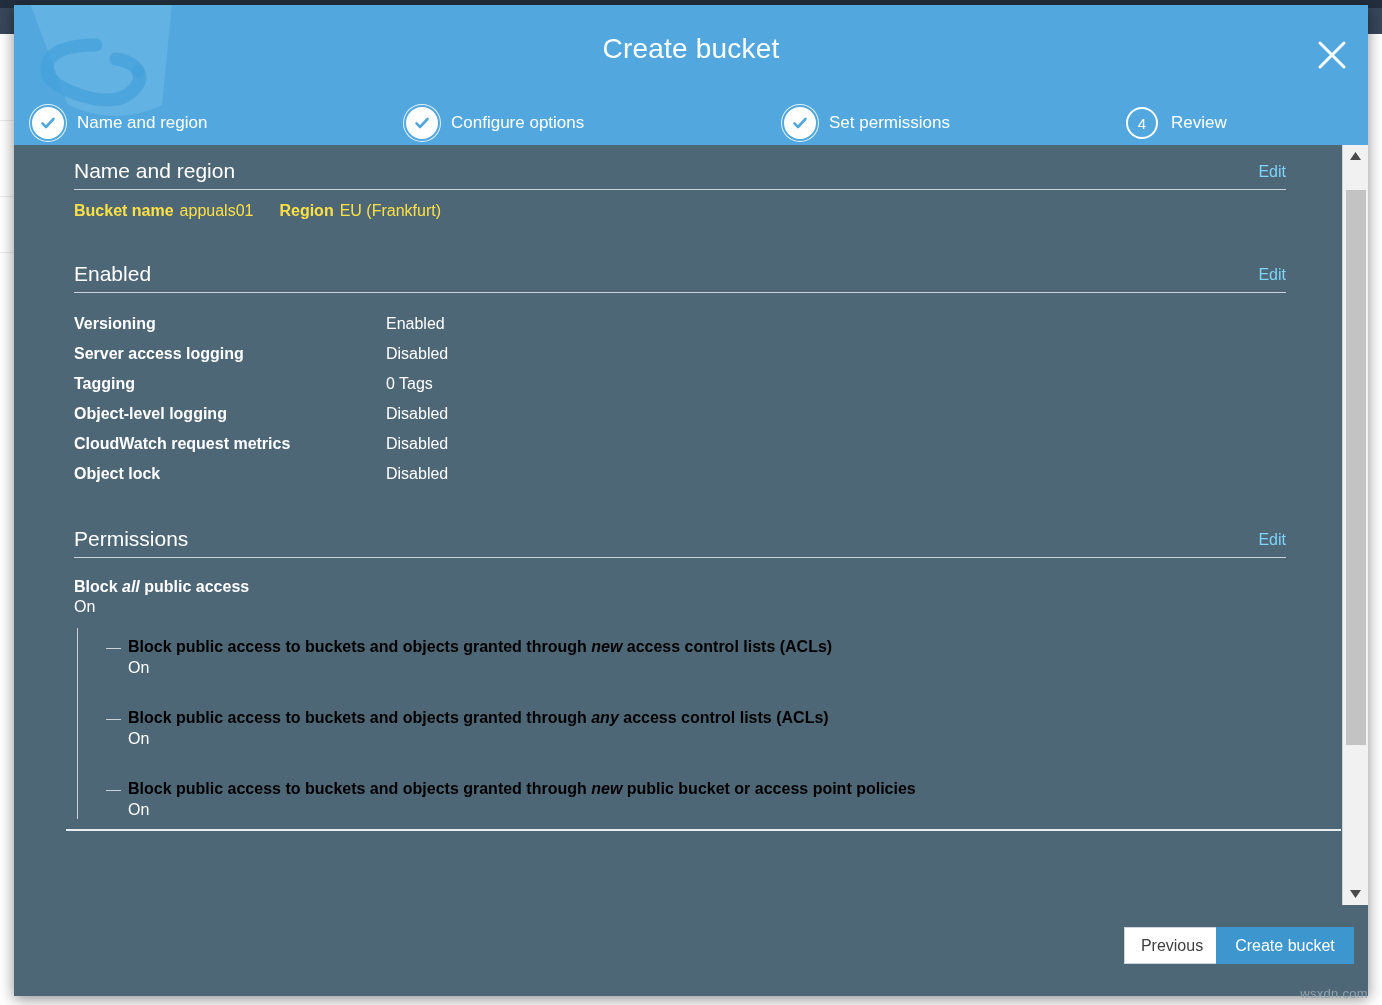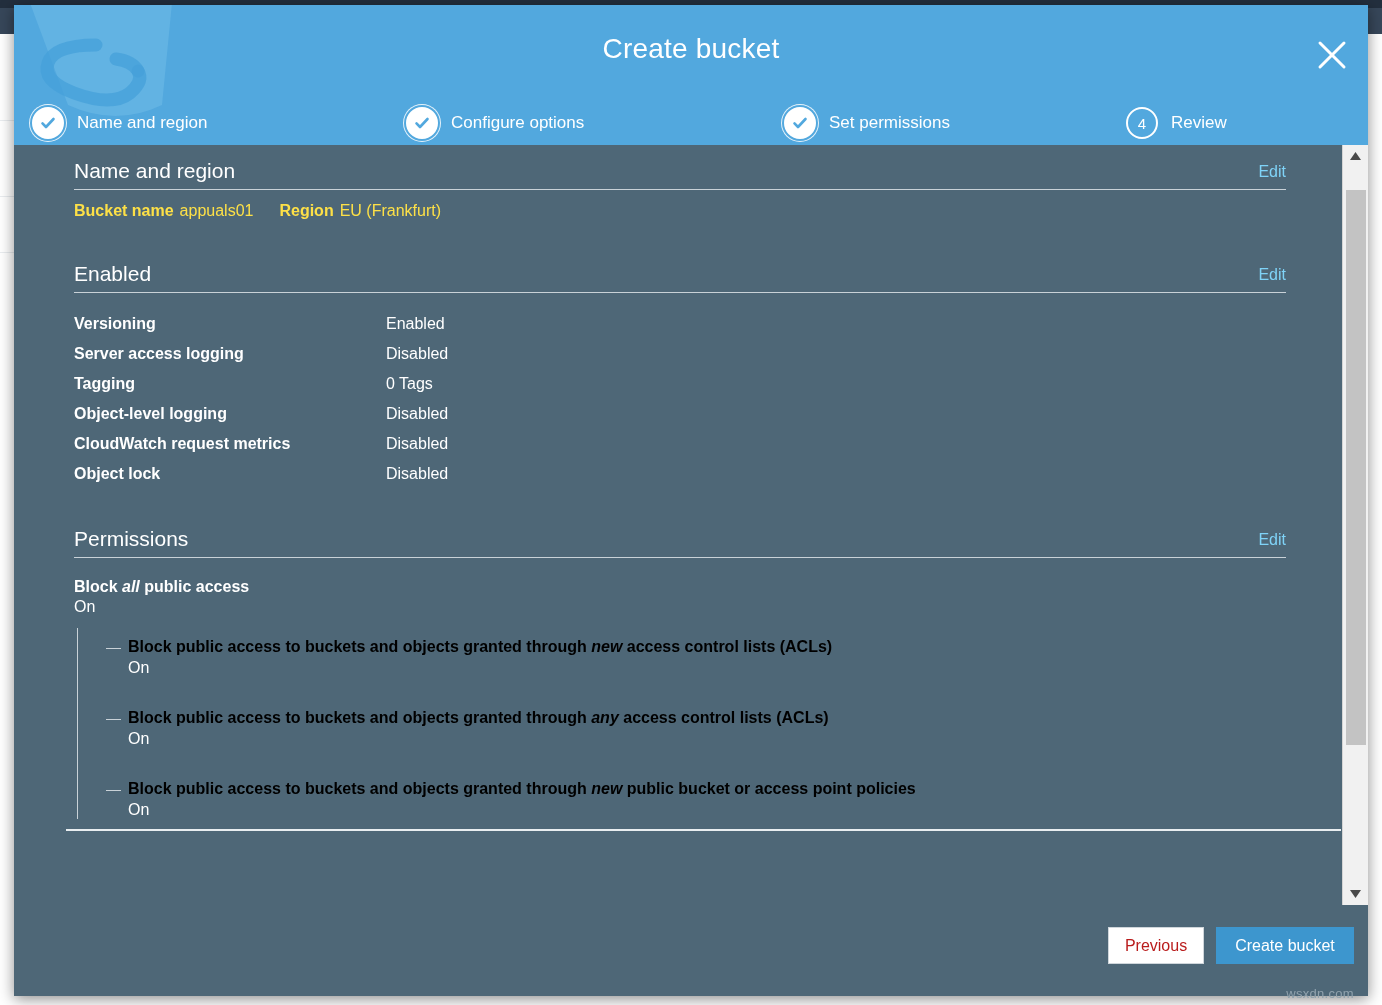--- a/index.html
+++ b/index.html
@@ -311,27 +311,27 @@
   #modal-footer {
     position: absolute;
     left: 0;
     bottom: 0;
     width: 1354px;
     height: 91px;
     background: #4e6777;
   }
   #btn-previous {
     position: absolute;
-    right: 164px;
+    right: 148px;
     top: 22px;
     width: 96px;
     height: 37px;
     background: #ffffff;
     border: 1px solid #cfd6db;
-    color: #b91c1c;
+    color: #404040;
     font-size: 16px;
     font-family: "Liberation Sans", sans-serif;
     cursor: pointer;
     padding: 5px;
   }
   #btn-create {
     position: absolute;
     right: 14px;
     top: 22px;
     width: 138px;
@@ -340,21 +340,21 @@
     border: 1px solid #3d96ce;
     color: #ffffff;
     font-size: 16px;
     font-family: "Liberation Sans", sans-serif;
     cursor: pointer;
     padding: 0;
   }
 
   #watermark {
     position: absolute;
-    right: 28px;
+    right: 14px;
     bottom: 4px;
     color: #90a2ad;
     font-size: 13px;
     letter-spacing: 0.3px;
     user-select: none;
   }
 </style>
 </head>
 <body>
 

